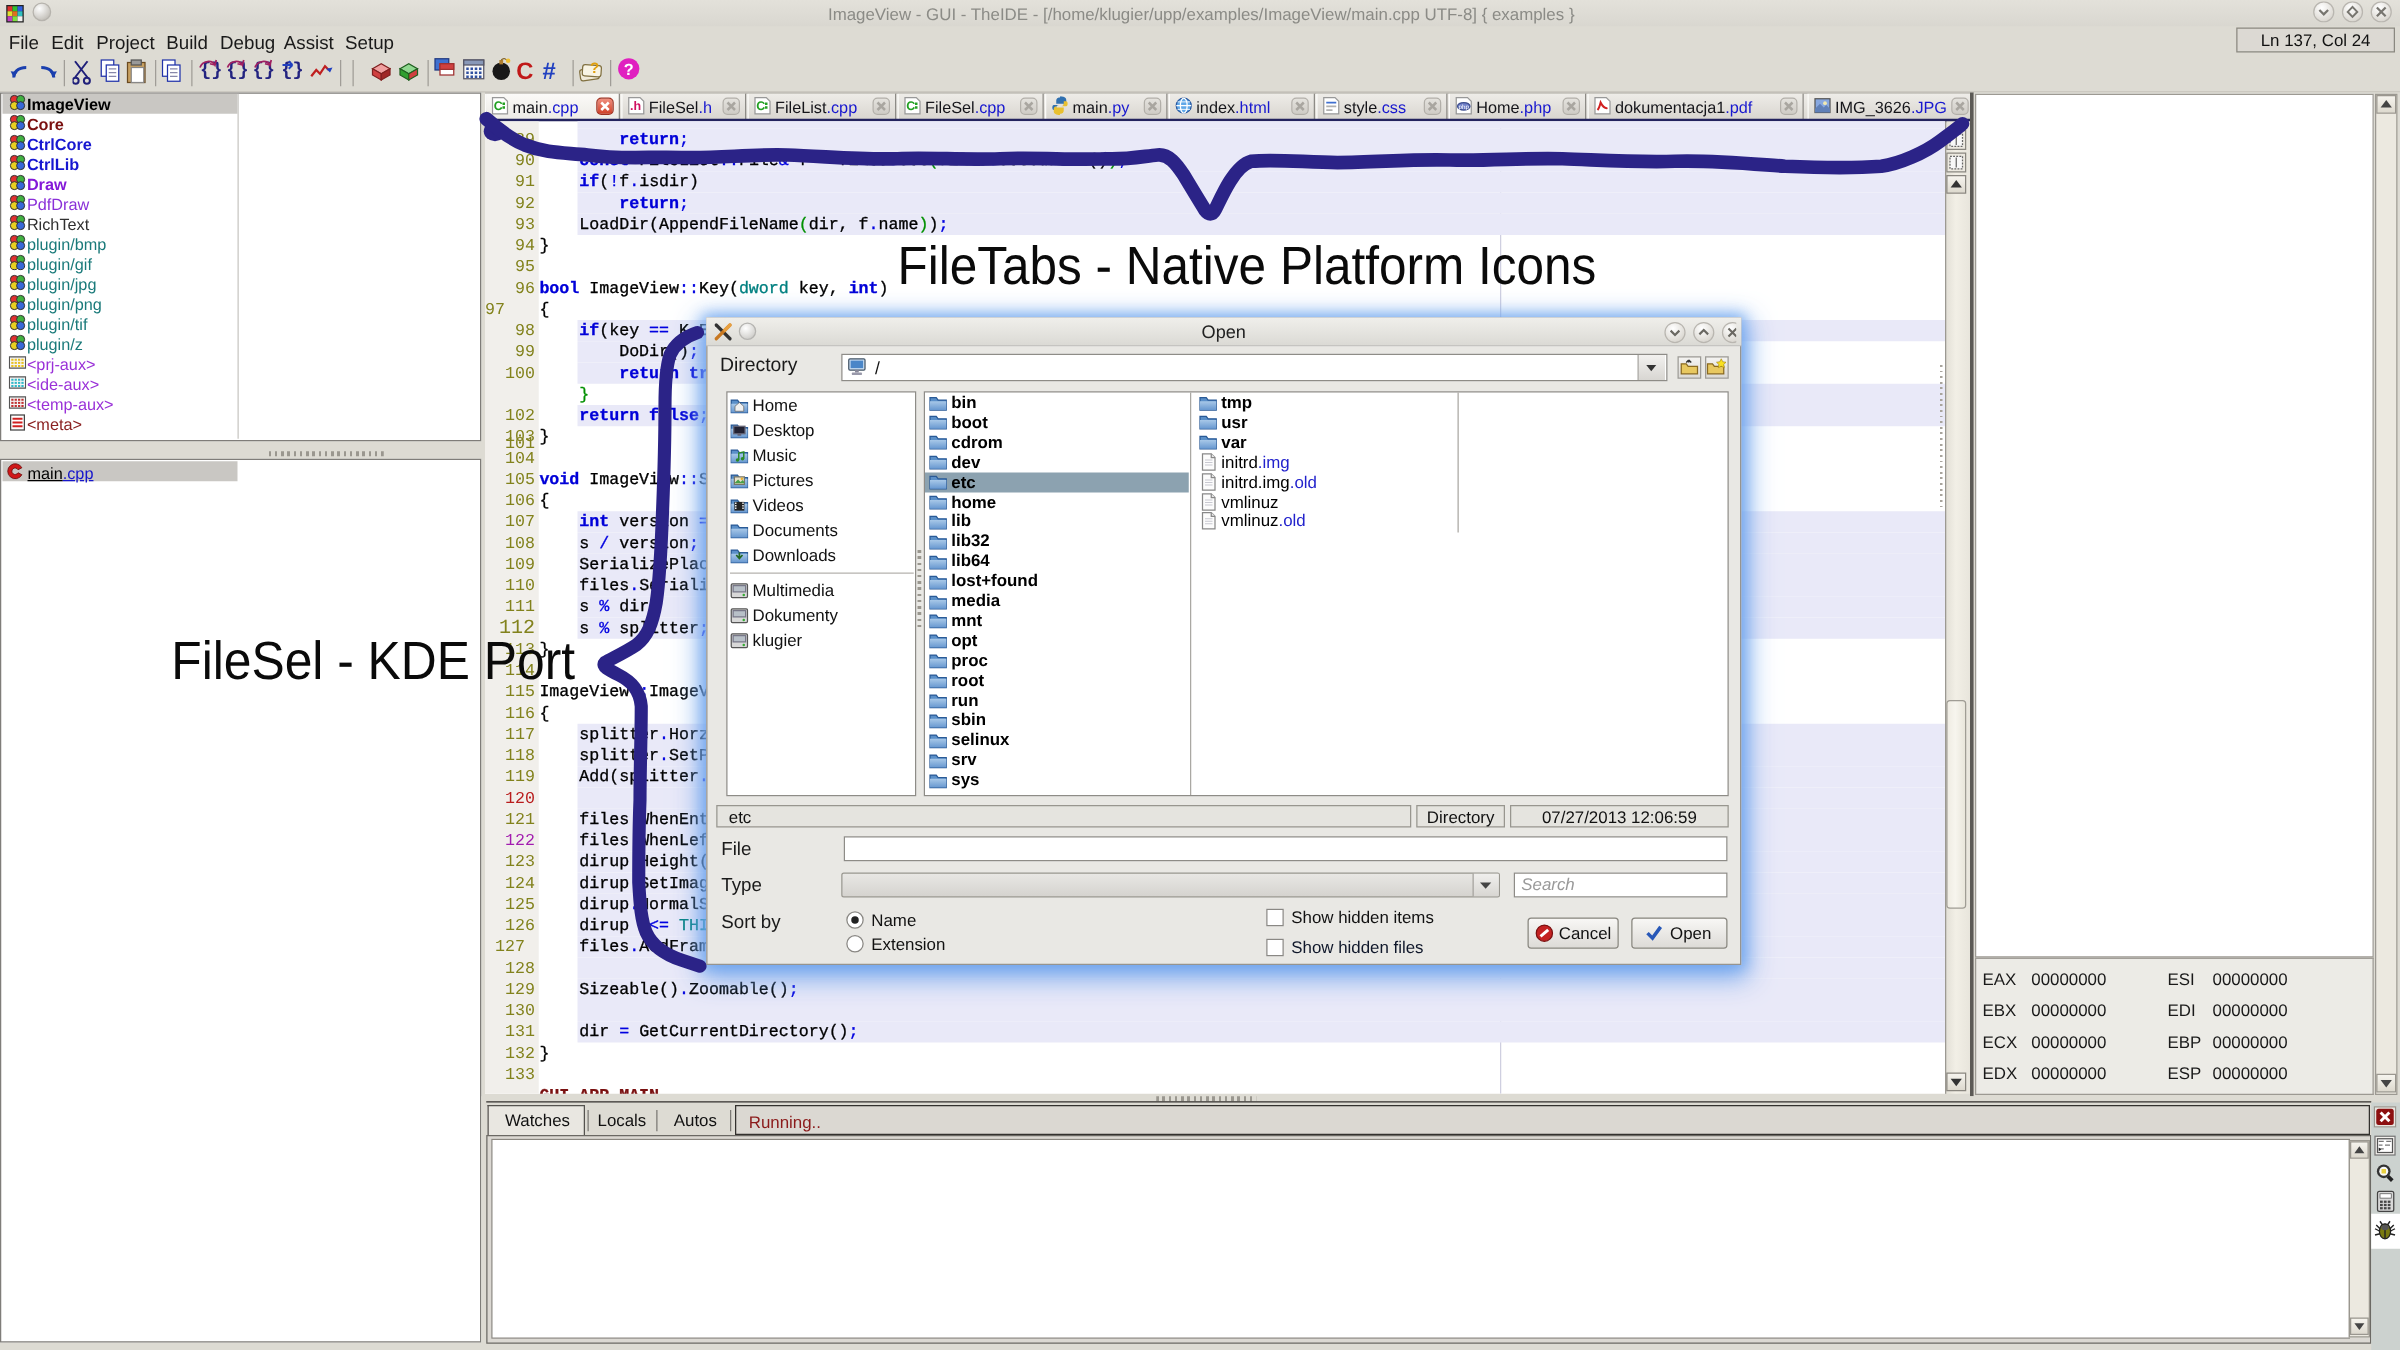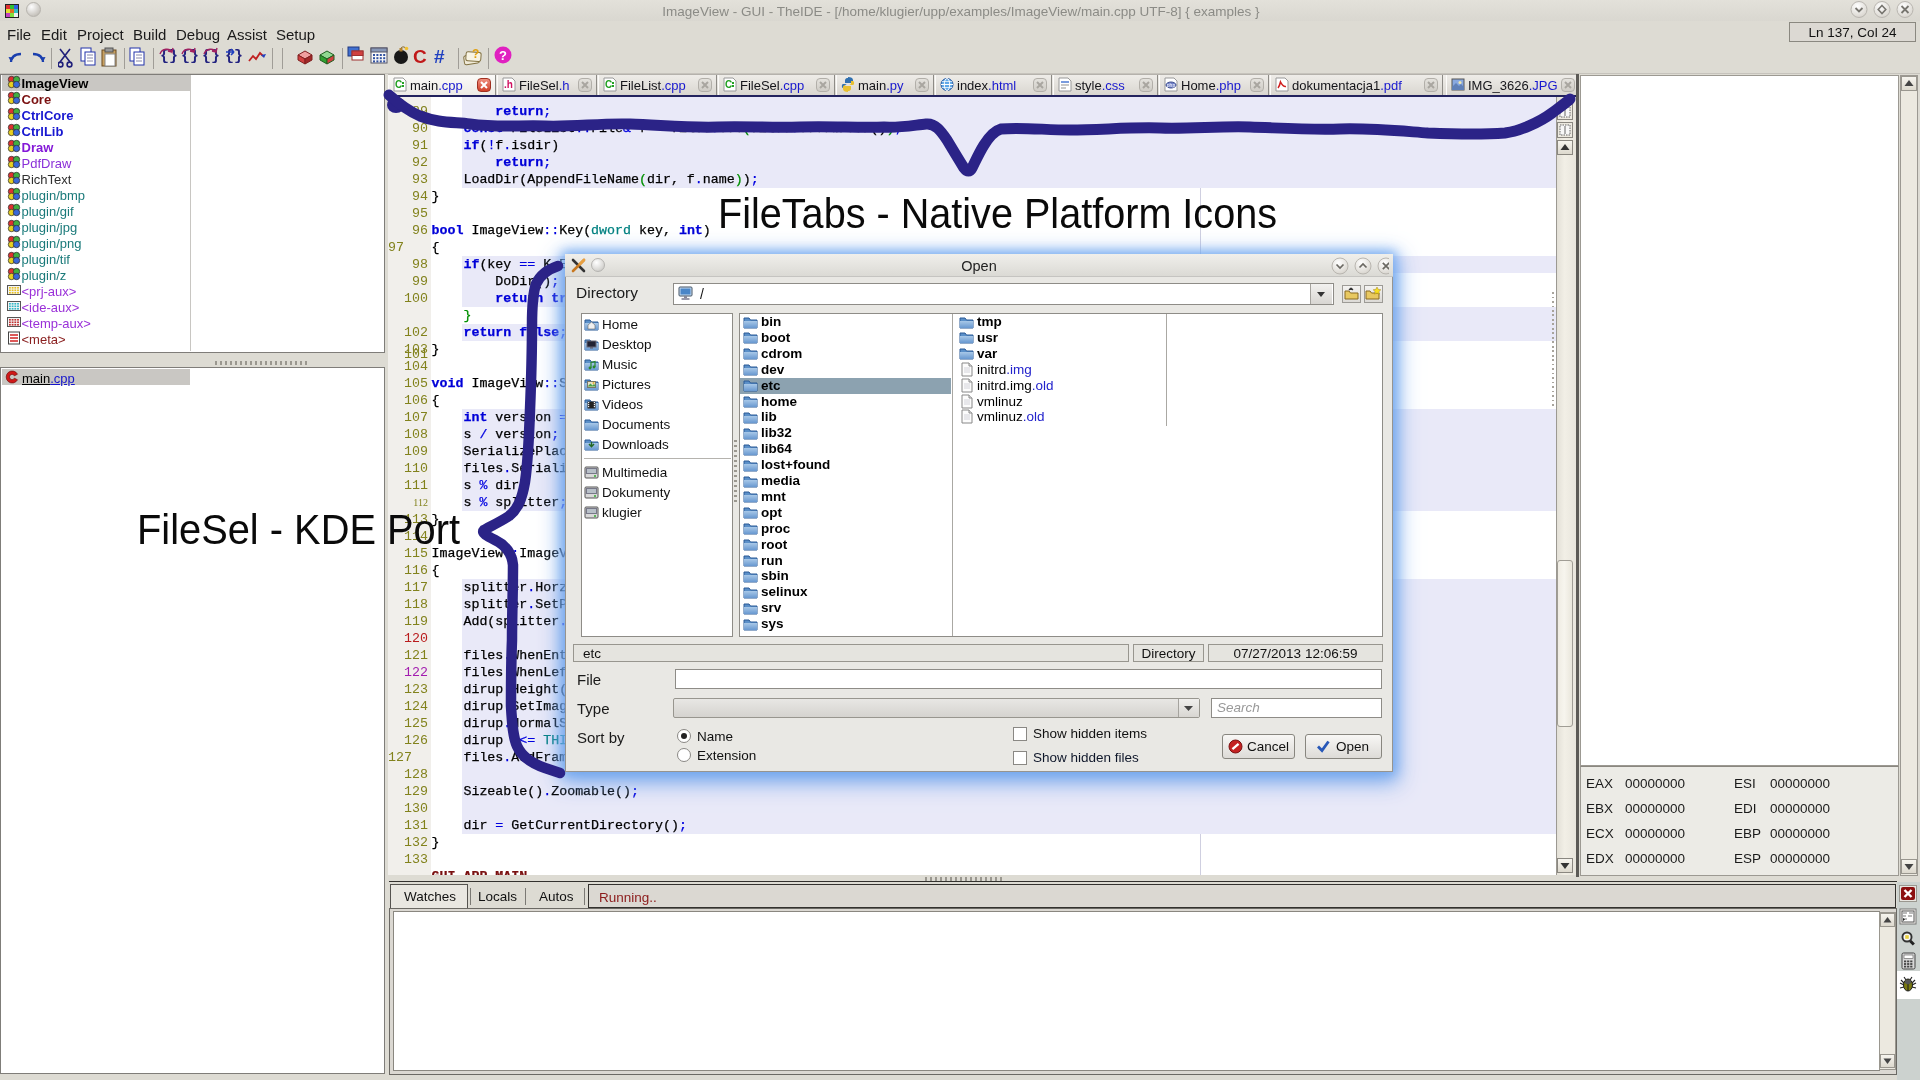--- a/index.html
+++ b/index.html
@@ -556,21 +556,21 @@
 <div class="abs" style="left:0;top:312px;width:40px;text-align:right;color:#82821c;font-size:13.3px;line-height:17px;font-family:'Liberation Mono', monospace;">107</div>
 <div class="cl" style="top:312px;">    <span class="kw">int</span> version <span class="op">=</span> 0<span class="op">;</span></div>
 <div class="abs" style="left:0;top:329px;width:40px;text-align:right;color:#82821c;font-size:13.3px;line-height:17px;font-family:'Liberation Mono', monospace;">108</div>
 <div class="cl" style="top:329px;">    s <span class="op">/</span> version<span class="op">;</span></div>
 <div class="abs" style="left:0;top:346px;width:40px;text-align:right;color:#82821c;font-size:13.3px;line-height:17px;font-family:'Liberation Mono', monospace;">109</div>
 <div class="cl" style="top:346px;">    SerializePlacement(s)<span class="op">;</span></div>
 <div class="abs" style="left:0;top:363px;width:40px;text-align:right;color:#82821c;font-size:13.3px;line-height:17px;font-family:'Liberation Mono', monospace;">110</div>
 <div class="cl" style="top:363px;">    files<span class="op">.</span>Serialize(s)<span class="op">;</span></div>
 <div class="abs" style="left:0;top:380px;width:40px;text-align:right;color:#82821c;font-size:13.3px;line-height:17px;font-family:'Liberation Mono', monospace;">111</div>
 <div class="cl" style="top:380px;">    s <span class="op">%</span> dir<span class="op">;</span></div>
-<div class="abs" style="left:0;top:397px;width:40px;text-align:right;color:#82821c;font-size:10px;line-height:17px;font-family:Liberation Serif, serif;">112</div>
+<div class="abs" style="left:0;top:397px;width:40px;text-align:right;color:#82821c;font-size:16px;line-height:17px;font-family:Liberation Mono, monospace;">112</div>
 <div class="cl" style="top:397px;">    s <span class="op">%</span> splitter<span class="op">;</span></div>
 <div class="abs" style="left:0;top:414px;width:40px;text-align:right;color:#82821c;font-size:13.3px;line-height:17px;font-family:'Liberation Mono', monospace;">113</div>
 <div class="cl" style="top:414px;">}</div>
 <div class="abs" style="left:0;top:431px;width:40px;text-align:right;color:#82821c;font-size:13.3px;line-height:17px;font-family:'Liberation Mono', monospace;">114</div>
 <div class="abs" style="left:0;top:448px;width:40px;text-align:right;color:#82821c;font-size:13.3px;line-height:17px;font-family:'Liberation Mono', monospace;">115</div>
 <div class="cl" style="top:448px;">ImageView<span class="op">::</span>ImageView()</div>
 <div class="abs" style="left:0;top:465px;width:40px;text-align:right;color:#82821c;font-size:13.3px;line-height:17px;font-family:'Liberation Mono', monospace;">116</div>
 <div class="cl" style="top:465px;">{</div>
 <div class="abs" style="left:0;top:482px;width:40px;text-align:right;color:#82821c;font-size:13.3px;line-height:17px;font-family:'Liberation Mono', monospace;">117</div>
 <div class="cl" style="top:482px;">    splitter<span class="op">.</span>Horz(files, img)<span class="op">;</span></div>
@@ -584,21 +584,21 @@
 <div class="abs" style="left:0;top:567px;width:40px;text-align:right;color:#a21caf;font-size:13.3px;line-height:17px;font-family:'Liberation Mono', monospace;">122</div>
 <div class="cl" style="top:567px;">    files<span class="op">.</span>WhenLeftDouble <span class="op">=</span> <span class="ty">THISBACK</span>(DoDir)<span class="op">;</span></div>
 <div class="abs" style="left:0;top:584px;width:40px;text-align:right;color:#82821c;font-size:13.3px;line-height:17px;font-family:'Liberation Mono', monospace;">123</div>
 <div class="cl" style="top:584px;">    dirup<span class="op">.</span>Height(18)<span class="op">;</span></div>
 <div class="abs" style="left:0;top:601px;width:40px;text-align:right;color:#82821c;font-size:13.3px;line-height:17px;font-family:'Liberation Mono', monospace;">124</div>
 <div class="cl" style="top:601px;">    dirup<span class="op">.</span>SetImage(CtrlImg<span class="op">::</span>DirUp())<span class="op">;</span></div>
 <div class="abs" style="left:0;top:618px;width:40px;text-align:right;color:#82821c;font-size:13.3px;line-height:17px;font-family:'Liberation Mono', monospace;">125</div>
 <div class="cl" style="top:618px;">    dirup<span class="op">.</span>NormalStyle()<span class="op">;</span></div>
 <div class="abs" style="left:0;top:635px;width:40px;text-align:right;color:#82821c;font-size:13.3px;line-height:17px;font-family:'Liberation Mono', monospace;">126</div>
 <div class="cl" style="top:635px;">    dirup <span class="op">&lt;&lt;=</span> <span class="ty">THISBACK</span>(DirUp)<span class="op">;</span></div>
-<div class="abs" style="left:0;top:652px;width:40px;text-align:left;color:#82821c;font-size:13.3px;line-height:17px;font-family:'Liberation Mono', monospace;">127</div>
+<div class="abs" style="left:0;top:652px;width:40px;text-align:center;color:#82821c;font-size:13.3px;line-height:17px;font-family:'Liberation Mono', monospace;">127</div>
 <div class="cl" style="top:652px;">    files<span class="op">.</span>AddFrame(dirup)<span class="op">;</span></div>
 <div class="abs" style="left:0;top:669px;width:40px;text-align:right;color:#82821c;font-size:13.3px;line-height:17px;font-family:'Liberation Mono', monospace;">128</div>
 <div class="abs" style="left:0;top:686px;width:40px;text-align:right;color:#82821c;font-size:13.3px;line-height:17px;font-family:'Liberation Mono', monospace;">129</div>
 <div class="cl" style="top:686px;">    Sizeable()<span class="op">.</span>Zoomable()<span class="op">;</span></div>
 <div class="abs" style="left:0;top:703px;width:40px;text-align:right;color:#82821c;font-size:13.3px;line-height:17px;font-family:'Liberation Mono', monospace;">130</div>
 <div class="abs" style="left:0;top:720px;width:40px;text-align:right;color:#82821c;font-size:13.3px;line-height:17px;font-family:'Liberation Mono', monospace;">131</div>
 <div class="cl" style="top:720px;">    dir <span class="op">=</span> GetCurrentDirectory()<span class="op">;</span></div>
 <div class="abs" style="left:0;top:737px;width:40px;text-align:right;color:#82821c;font-size:13.3px;line-height:17px;font-family:'Liberation Mono', monospace;">132</div>
 <div class="cl" style="top:737px;">}</div>
 <div class="abs" style="left:0;top:754px;width:40px;text-align:right;color:#82821c;font-size:13.3px;line-height:17px;font-family:'Liberation Mono', monospace;">133</div>

